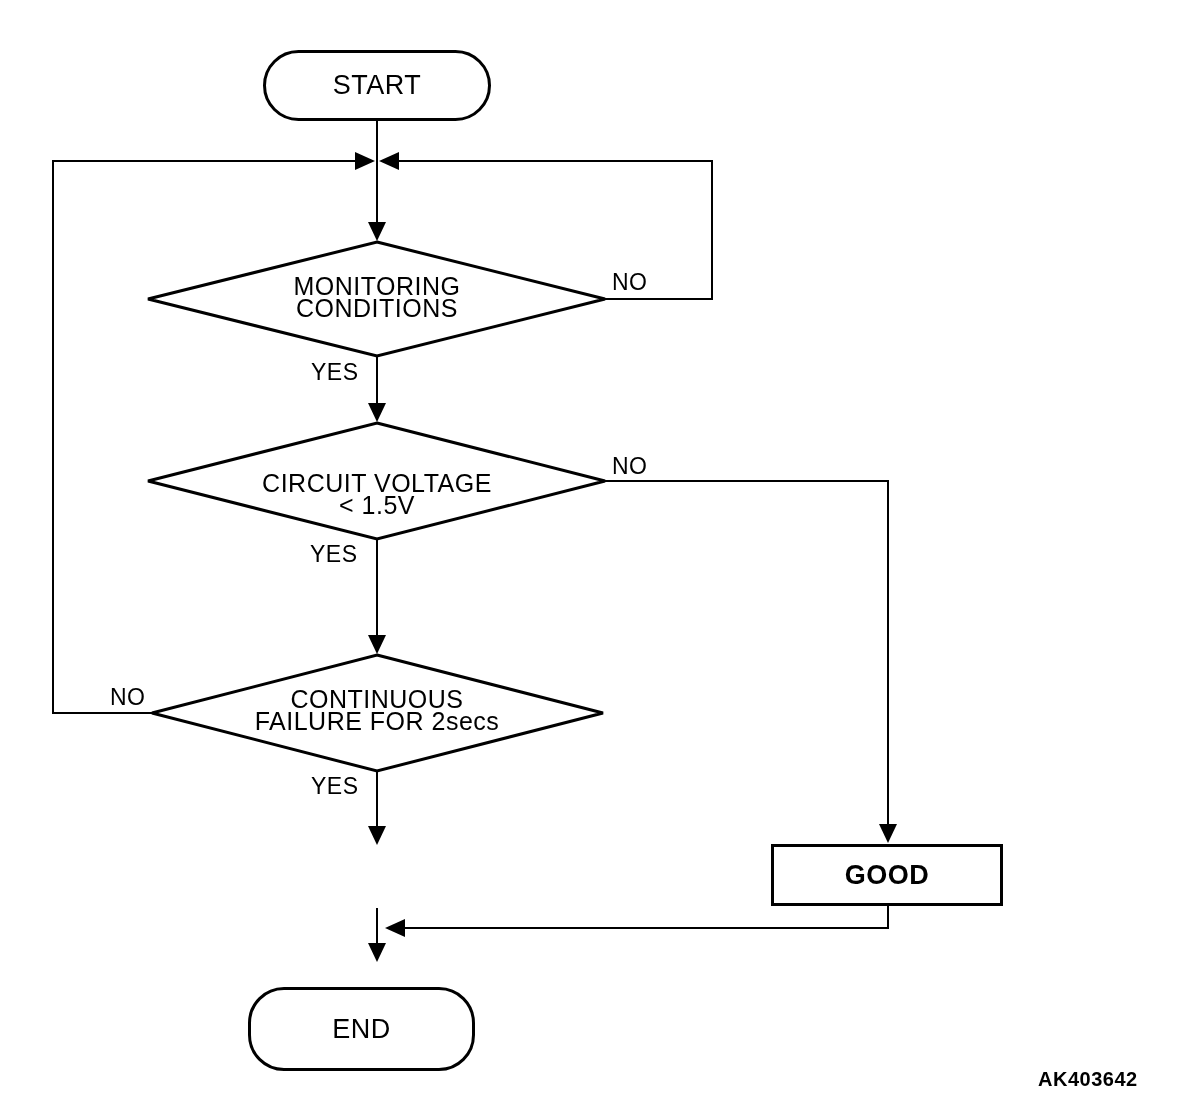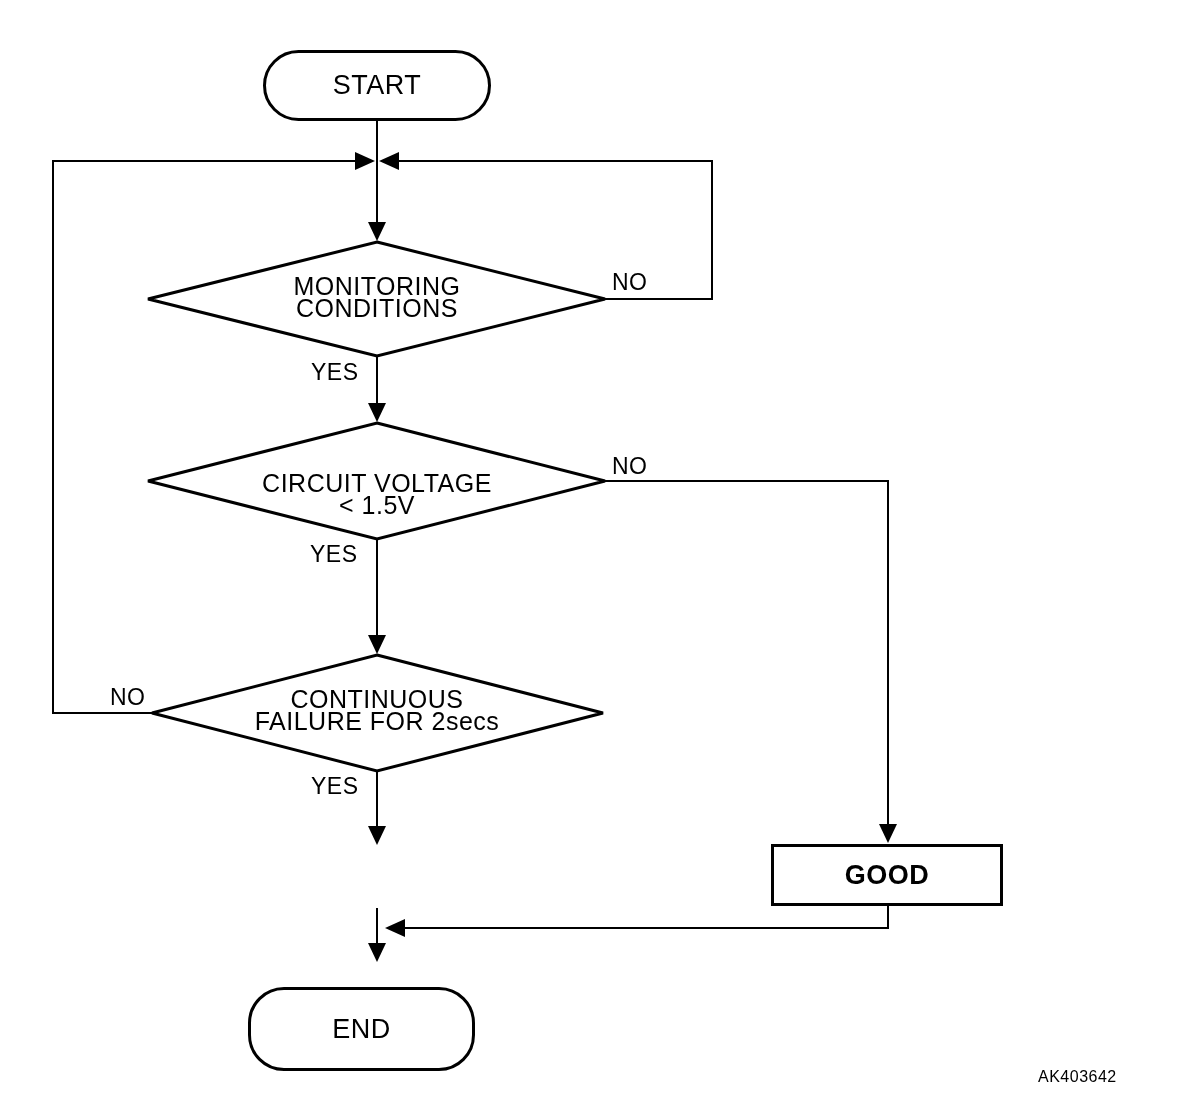--- a/index.html
+++ b/index.html
@@ -49,22 +49,22 @@
     white-space: pre-line;
   }
   .elabel {
     position: absolute;
     font-size: 23px;
     line-height: 23px;
     letter-spacing: 0.5px;
   }
   .figcode {
     position: absolute;
-    font-size: 16px;
-    font-weight: normal;
+    font-size: 20px;
+    font-weight: bold;
     letter-spacing: 0.5px;
   }
 </style>
 </head>
 <body>
 
 <div class="stage">
 
   <svg class="wires" viewBox="0 0 1184 1112">
 

